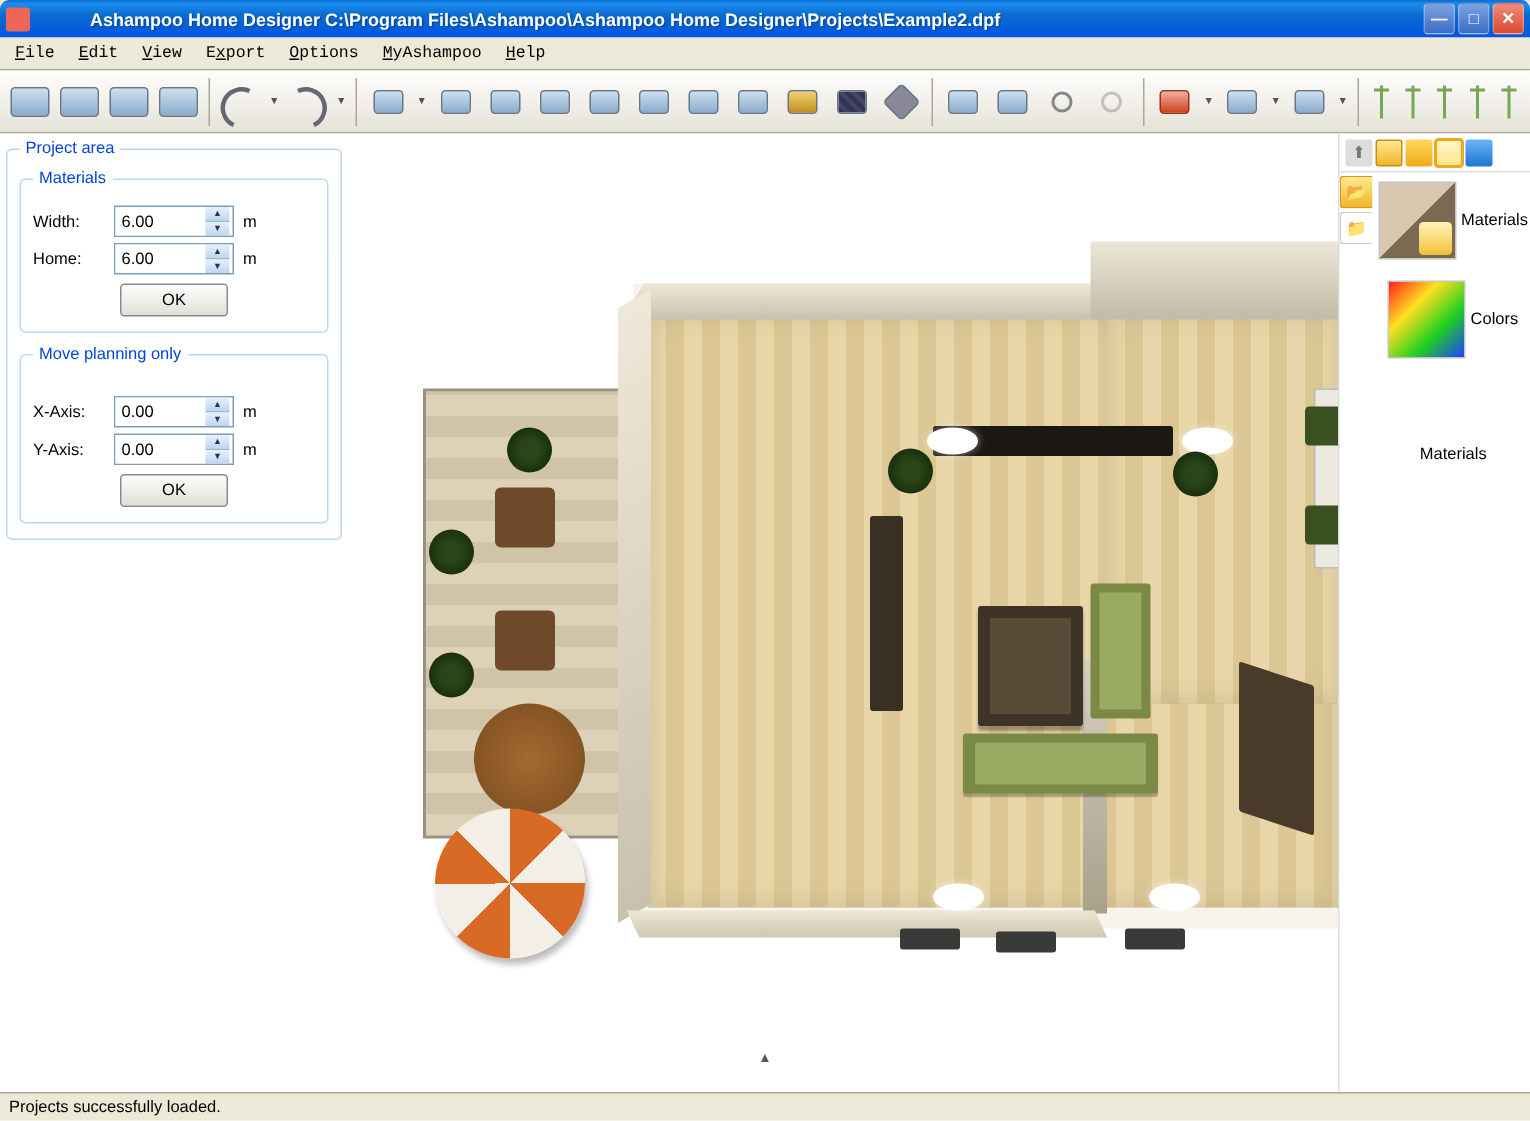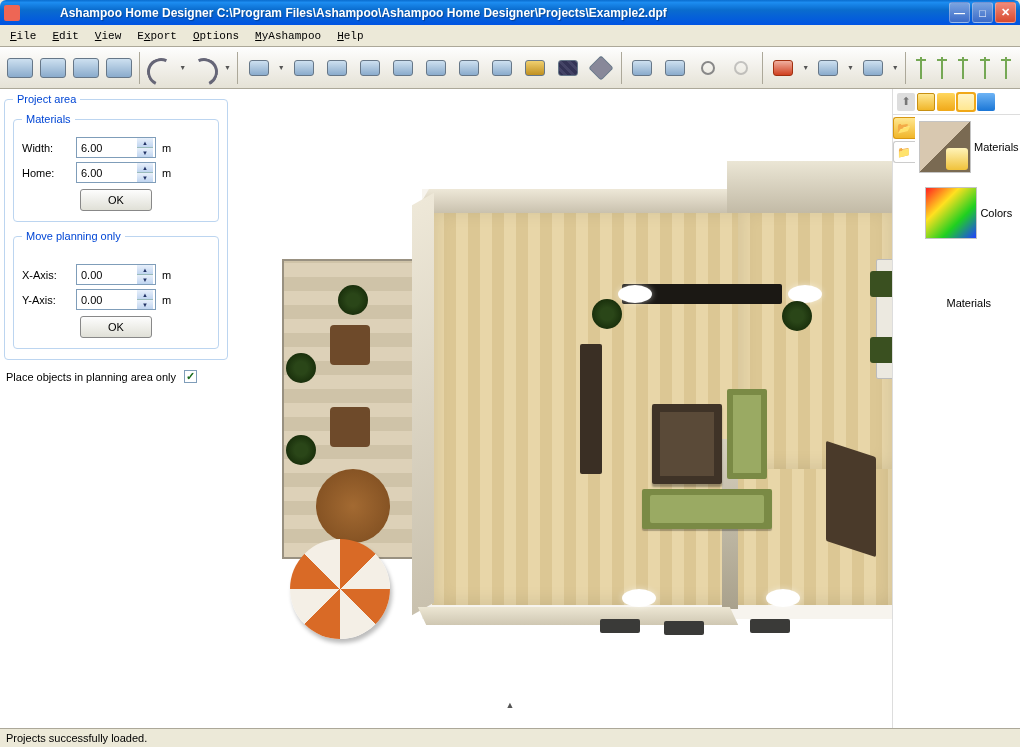--- a/index.html
+++ b/index.html
@@ -435,24 +435,20 @@
                 <div class="sp">▲</div>
                 <div class="sp">▼</div>
               </div>
           </div>
           <span>m</span>
         </div>
         <button class="ok-btn">OK</button>
       </fieldset>
     </fieldset>
 
-    <div class="chk-row">
-      <span>Place objects in planning area only</span>
-      <div class="chk">✓</div>
-    </div>
   </div>
 
   <div class="collapse-handle">
       <span class="tri">◀</span>
     </div>
 
   <div class="canvas">
     <div class="floorplan">
       <div class="terrace"></div>
       <div class="room-outer">

